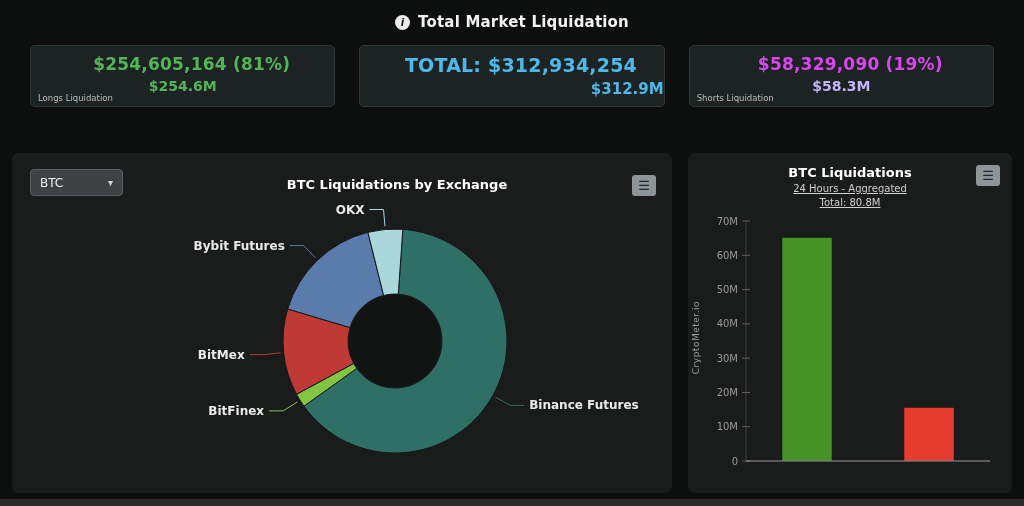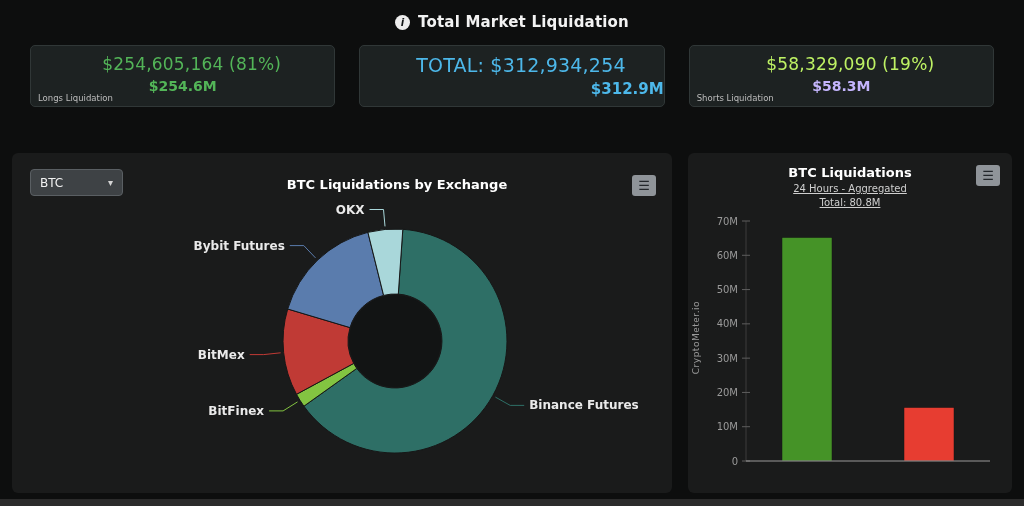--- a/index.html
+++ b/index.html
@@ -15,21 +15,21 @@
     width:15px;height:15px;border-radius:50%;background:#ededed;color:#101314;
     display:flex;align-items:center;justify-content:center;
     font-size:10px;font-weight:700;font-style:italic;
   }
   
   .stats-row{display:flex;gap:24px;margin:14px 30px 0;}
   .card{
     flex:1;position:relative;background:#1d2222;border:1px solid #303737;border-radius:5px;
     height:62px;box-sizing:border-box;text-align:center;padding-top:8px;
   }
-  .card-primary{font-size:17px;font-weight:400;letter-spacing:.2px;margin-left:18px;}
+  .card-primary{font-size:17px;font-weight:700;letter-spacing:.2px;margin-left:18px;}
   .card-secondary{font-size:14px;font-weight:600;margin-top:4px;}
   .card-total .card-primary{font-size:19px;}
   .card-total .card-secondary{font-size:15px;text-align:right;}
   .card-tag{position:absolute;left:7px;bottom:3px;font-size:8.5px;color:#bdbdbd;}
   
   .panels-row{display:flex;gap:16px;margin:46px 12px 0;}
   .panel{background:#1a1b1b;border-radius:6px;position:relative;height:340px;box-sizing:border-box;}
   .panel-left{width:660px;}
   .panel-right{width:324px;}
   .panel-title{font-size:13px;font-weight:700;color:#ffffff;text-align:center;}
@@ -73,21 +73,21 @@
   <div class="card">
     <div class="card-primary" style="color: rgb(83, 181, 88);">$254,605,164 (81%)</div>
     <div class="card-secondary" style="color: rgb(83, 181, 88);">$254.6M</div>
     <div class="card-tag">Longs Liquidation</div>
   </div>
   <div class="card card-total">
     <div class="card-primary" style="color: rgb(77, 184, 234);">TOTAL: $312,934,254</div>
     <div class="card-secondary" style="color: rgb(77, 184, 234);">$312.9M</div>
   </div>
   <div class="card">
-    <div class="card-primary" style="color: #bef264;">$58,329,090 (19%)</div>
+    <div class="card-primary" style="color: #d946ef;">$58,329,090 (19%)</div>
     <div class="card-secondary" style="color: #c4b5fd;">$58.3M</div>
     <div class="card-tag">Shorts Liquidation</div>
   </div>
 </div>
 
 <div class="panels-row">
 
   <div class="panel panel-left">
     <div class="coin-select">
       <span>BTC</span>

